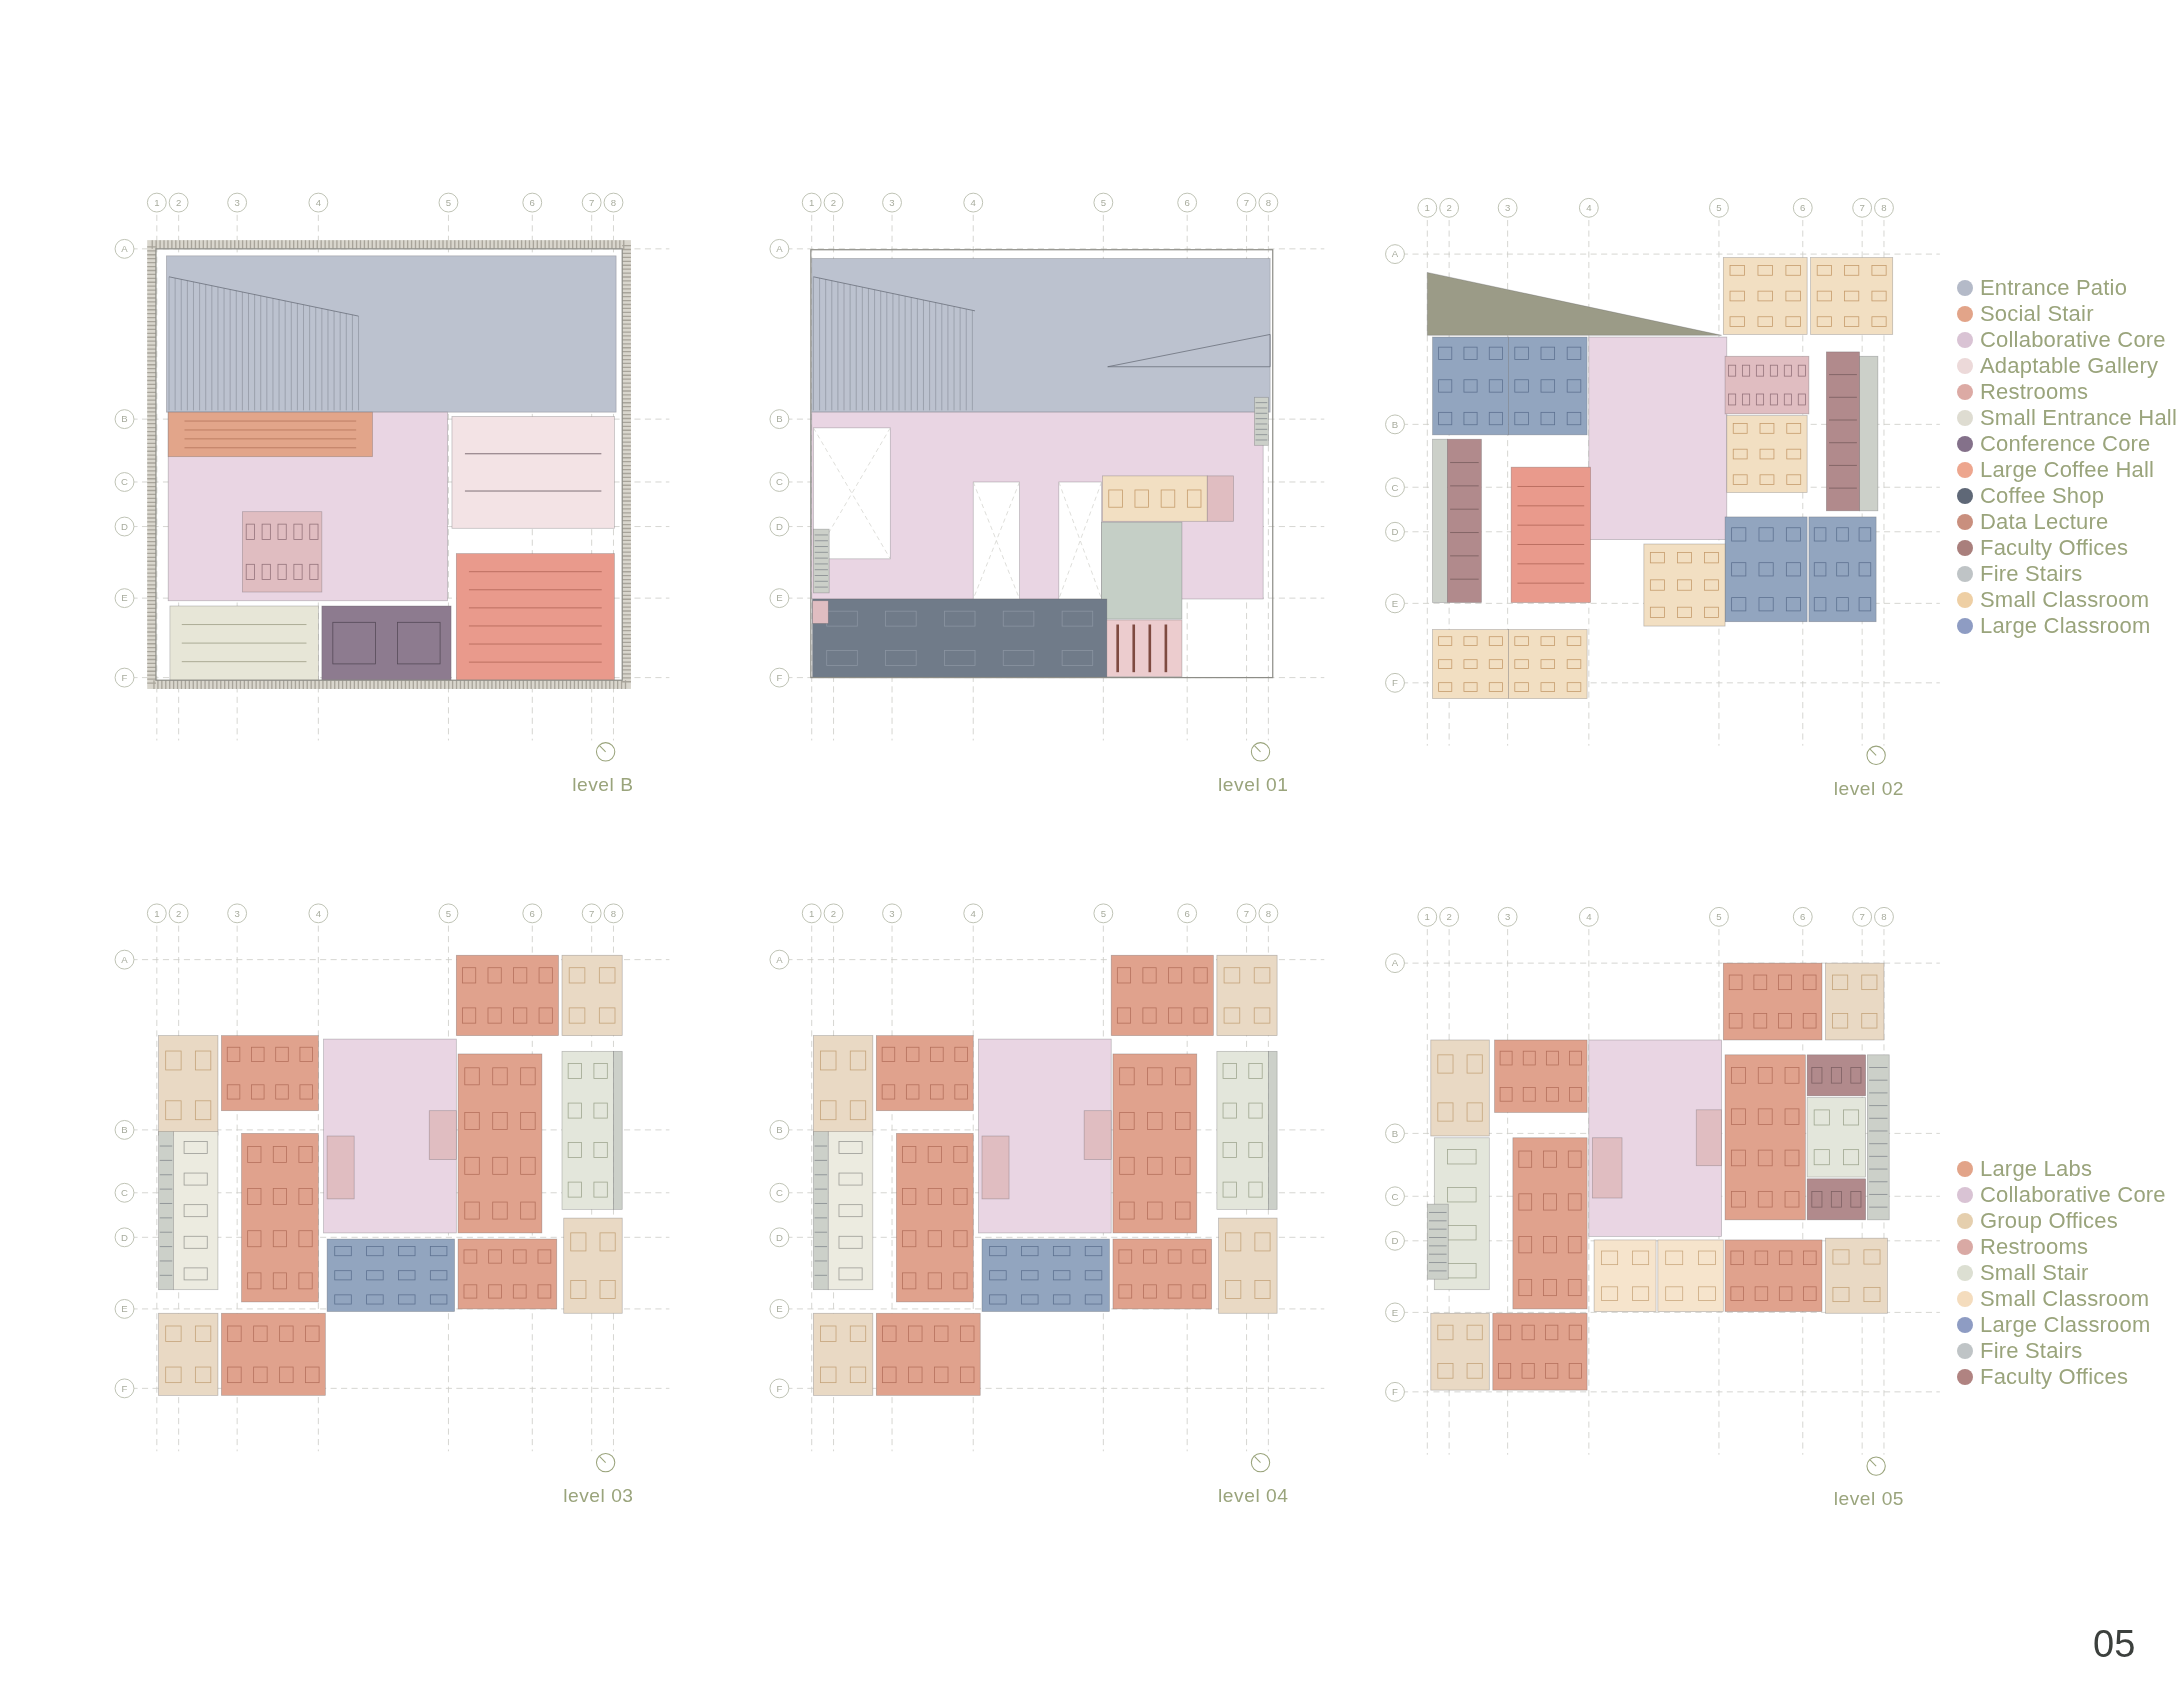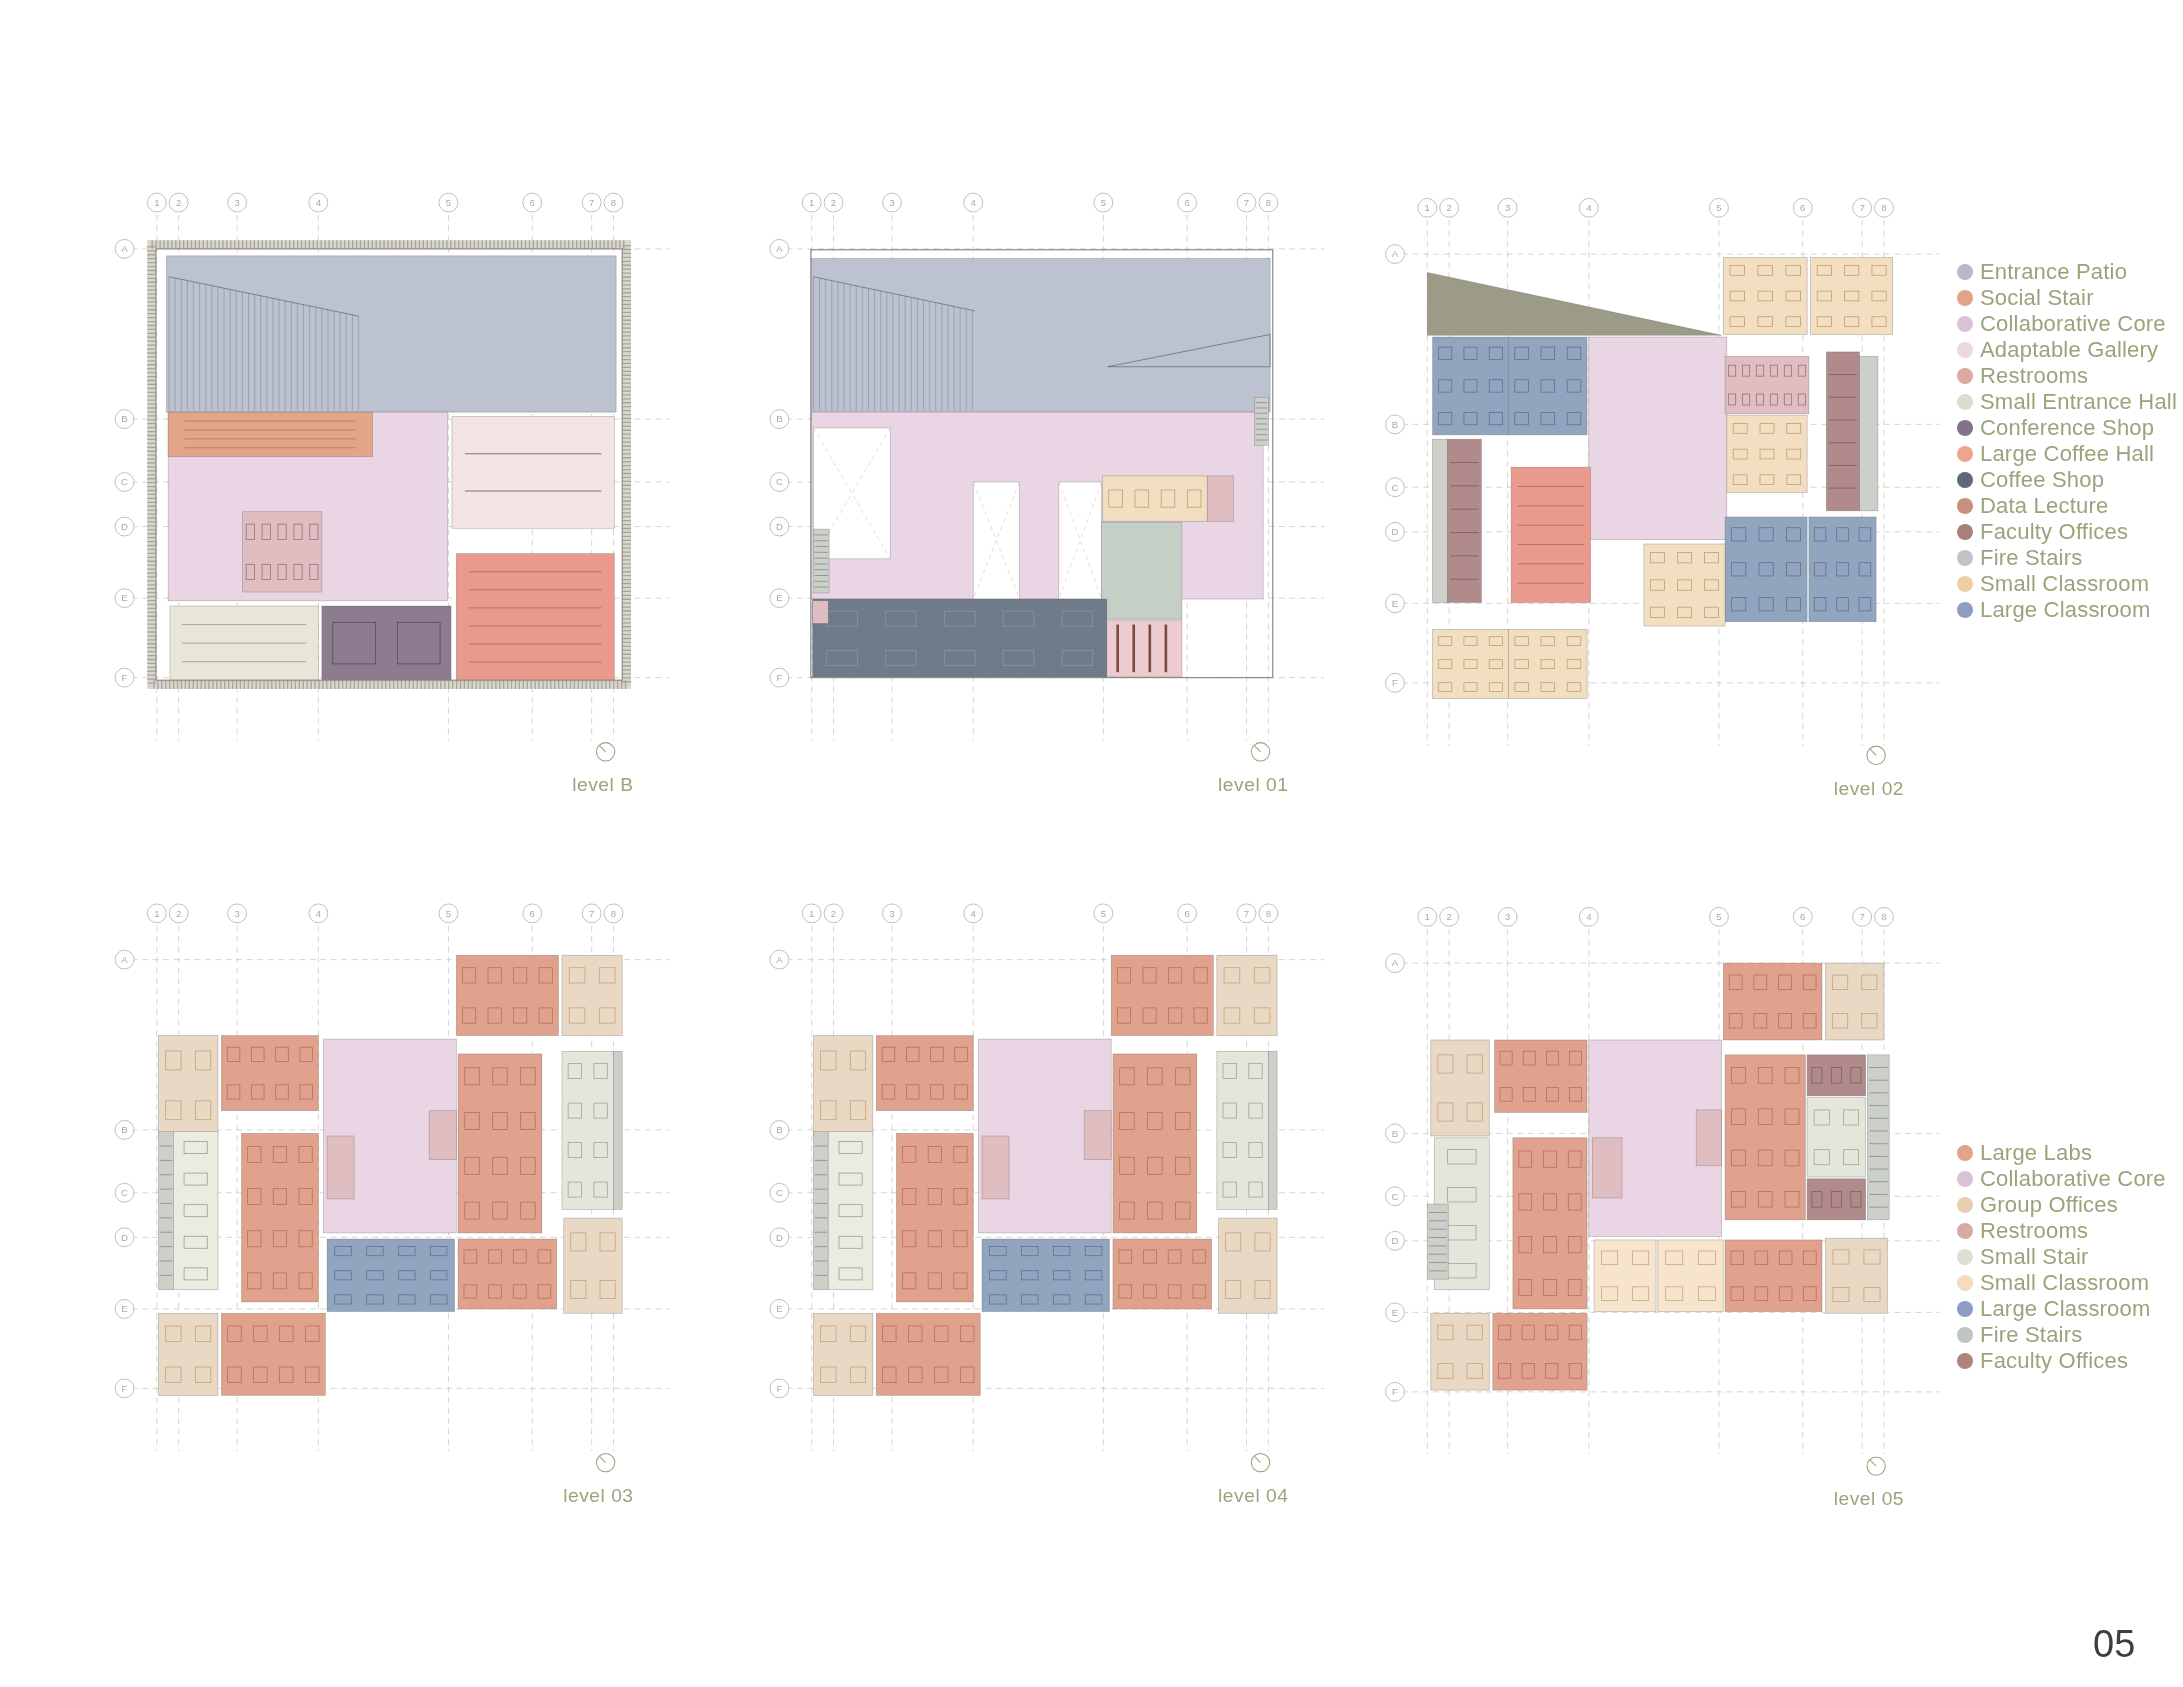--- a/index.html
+++ b/index.html
@@ -5,21 +5,21 @@
   html,body{margin:0;padding:0;background:#ffffff;}
   #canvas{position:relative;width:2184px;height:1687px;background:#ffffff;overflow:hidden;
           font-family:"Liberation Sans", sans-serif;}
   #plans{position:absolute;left:0;top:0;width:2184px;height:1687px;}
   .grid-line{stroke:#cbcbc5;stroke-width:0.9;stroke-dasharray:7 5;fill:none;}
   .bubble{fill:#ffffff;stroke:#bcc0b2;stroke-width:1.1;}
   .bubble-txt{font-size:11px;fill:#a8ac9e;font-family:"Liberation Sans",sans-serif;}
   .zone{stroke:rgba(85,85,90,0.38);stroke-width:0.8;}
   .lvl-label{font-size:22px;fill:#9aa47c;letter-spacing:0.6px;font-family:"Liberation Sans",sans-serif;}
   .compass{stroke:#9aa47c;stroke-width:1.2;fill:none;}
-  .legend{position:absolute;display:flex;flex-direction:column;}
+  .legend{position:absolute;display:flex;flex-direction:column;margin-top:16px;}
   .legend-item{height:26px;display:flex;align-items:center;gap:7px;}
   .legend-dot{width:16px;height:16px;border-radius:50%;flex:none;}
   .legend-label{font-size:22px;color:#9aa47c;white-space:nowrap;line-height:1;letter-spacing:0.2px;}
   #page-number{position:absolute;left:2093px;top:1623px;width:61px;font-size:38px;color:#3c403d;
                font-family:"Liberation Sans",sans-serif;}
 </style>
 </head>
 <body>
 
 <div id="canvas">
@@ -1006,21 +1006,21 @@
       <div class="legend-item">
         <span class="legend-dot" style="background: rgb(220, 170, 164);"></span>
         <span class="legend-label">Restrooms</span>
       </div>
       <div class="legend-item">
         <span class="legend-dot" style="background: rgb(222, 220, 209);"></span>
         <span class="legend-label">Small Entrance Hall</span>
       </div>
       <div class="legend-item">
         <span class="legend-dot" style="background: rgb(132, 113, 138);"></span>
-        <span class="legend-label">Conference Shop</span>
+        <span class="legend-label">Conference Core</span>
       </div>
       <div class="legend-item">
         <span class="legend-dot" style="background: rgb(237, 166, 142);"></span>
         <span class="legend-label">Large Coffee Hall</span>
       </div>
       <div class="legend-item">
         <span class="legend-dot" style="background: rgb(95, 104, 119);"></span>
         <span class="legend-label">Coffee Shop</span>
       </div>
       <div class="legend-item">

